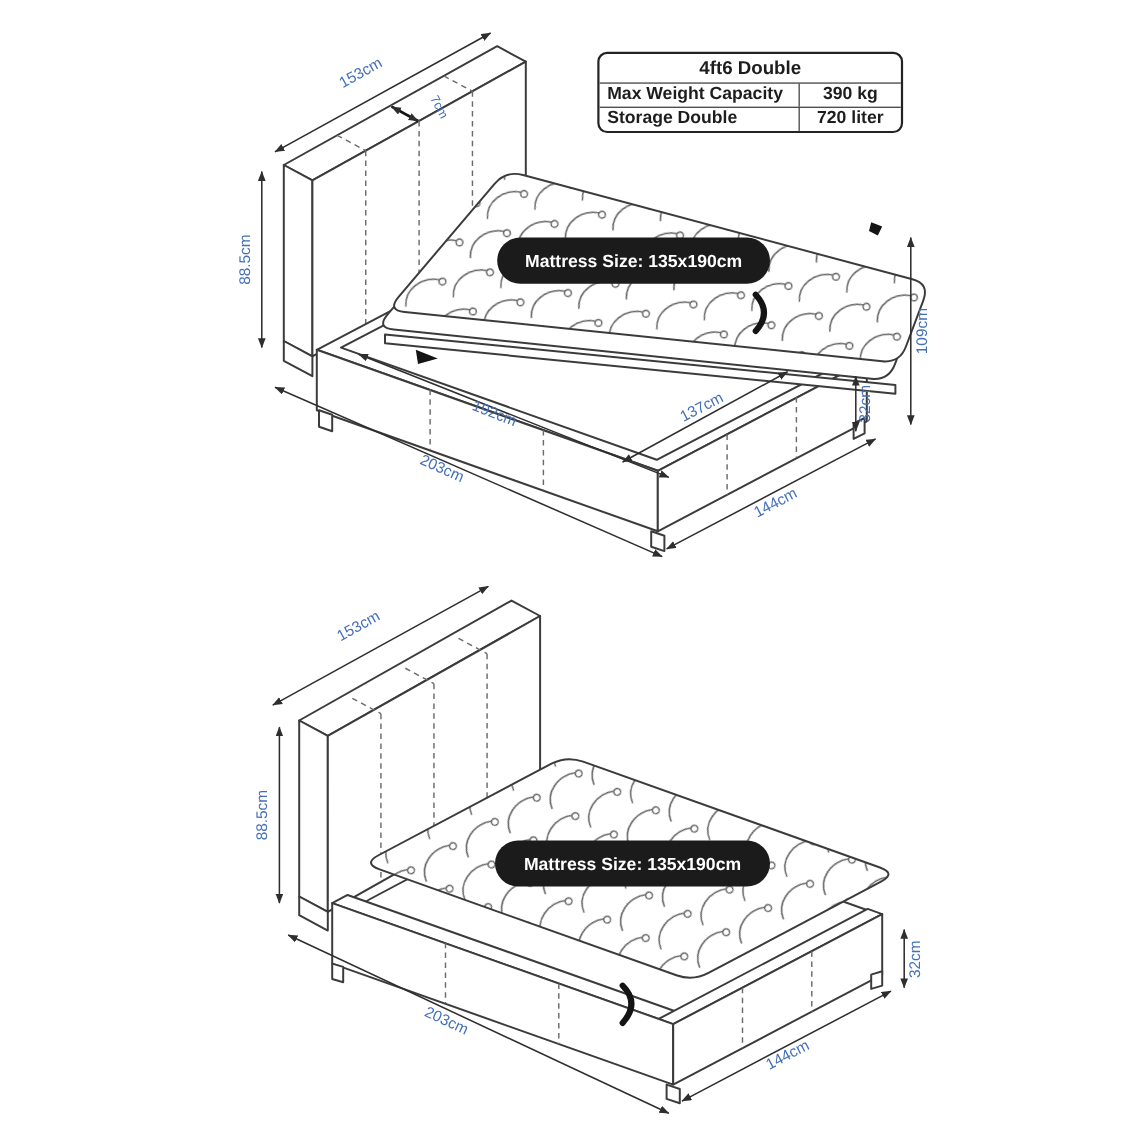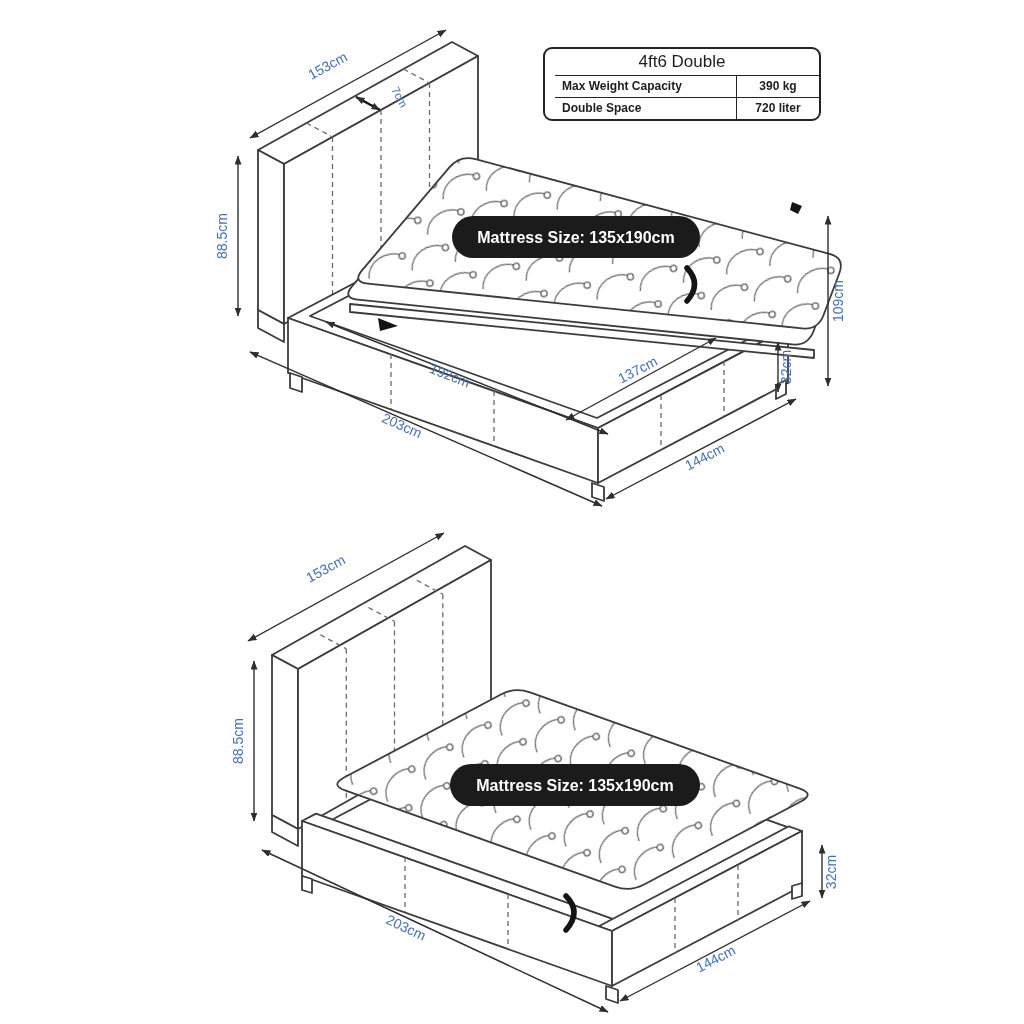--- a/index.html
+++ b/index.html
@@ -13,23 +13,23 @@
   
   .ln{stroke:#3b3b3b;stroke-width:1.8;fill:#ffffff;stroke-linejoin:round;}
   .ln-thin{stroke:#3b3b3b;stroke-width:1.4;fill:none;}
   .seam{stroke:#6a6a6a;stroke-width:1.3;fill:none;stroke-dasharray:5 4;}
   .dimline{stroke:#2e2e2e;stroke-width:1.4;fill:none;}
   .blackbit{fill:#141414;stroke:none;}
   .handle{stroke:#141414;stroke-width:5.5;fill:none;stroke-linecap:round;}
   
   .spec-table{position:absolute;left:543px;top:47px;width:274px;border:2px solid #232323;
               border-radius:9px;background:#fff;color:#1d1d1d;overflow:hidden;}
-  .spec-header{height:26px;line-height:26px;text-align:center;font-size:17px;font-weight:400;}
+  .spec-header{height:26px;line-height:26px;text-align:center;font-size:17px;font-weight:700;}
   .spec-row{display:flex;height:21px;line-height:20px;border-top:1.6px solid #232323;
-            font-size:12px;font-weight:700;margin-left:10px;}
+            font-size:16px;font-weight:700;}
   .spec-label{width:181px;padding-left:7px;box-sizing:border-box;}
   .spec-value{flex:1;border-left:1.6px solid #232323;text-align:center;white-space:pre;}
 </style>
 </head>
 <body>
 
 <div id="stage">
 
 <svg id="art" width="1024" height="1024" viewBox="0 0 1024 1024">
   <defs>
@@ -218,18 +218,18 @@
   </g>
 </svg>
 
   <div class="spec-table">
     <div class="spec-header">4ft6 Double</div>
     <div class="spec-row">
       <div class="spec-label">Max Weight Capacity</div>
       <div class="spec-value">390 kg</div>
     </div>
     <div class="spec-row">
-      <div class="spec-label">Double Space</div>
+      <div class="spec-label">Storage Double</div>
       <div class="spec-value">720 liter</div>
     </div>
   </div>
 
 </div>
 
 </body></html>

